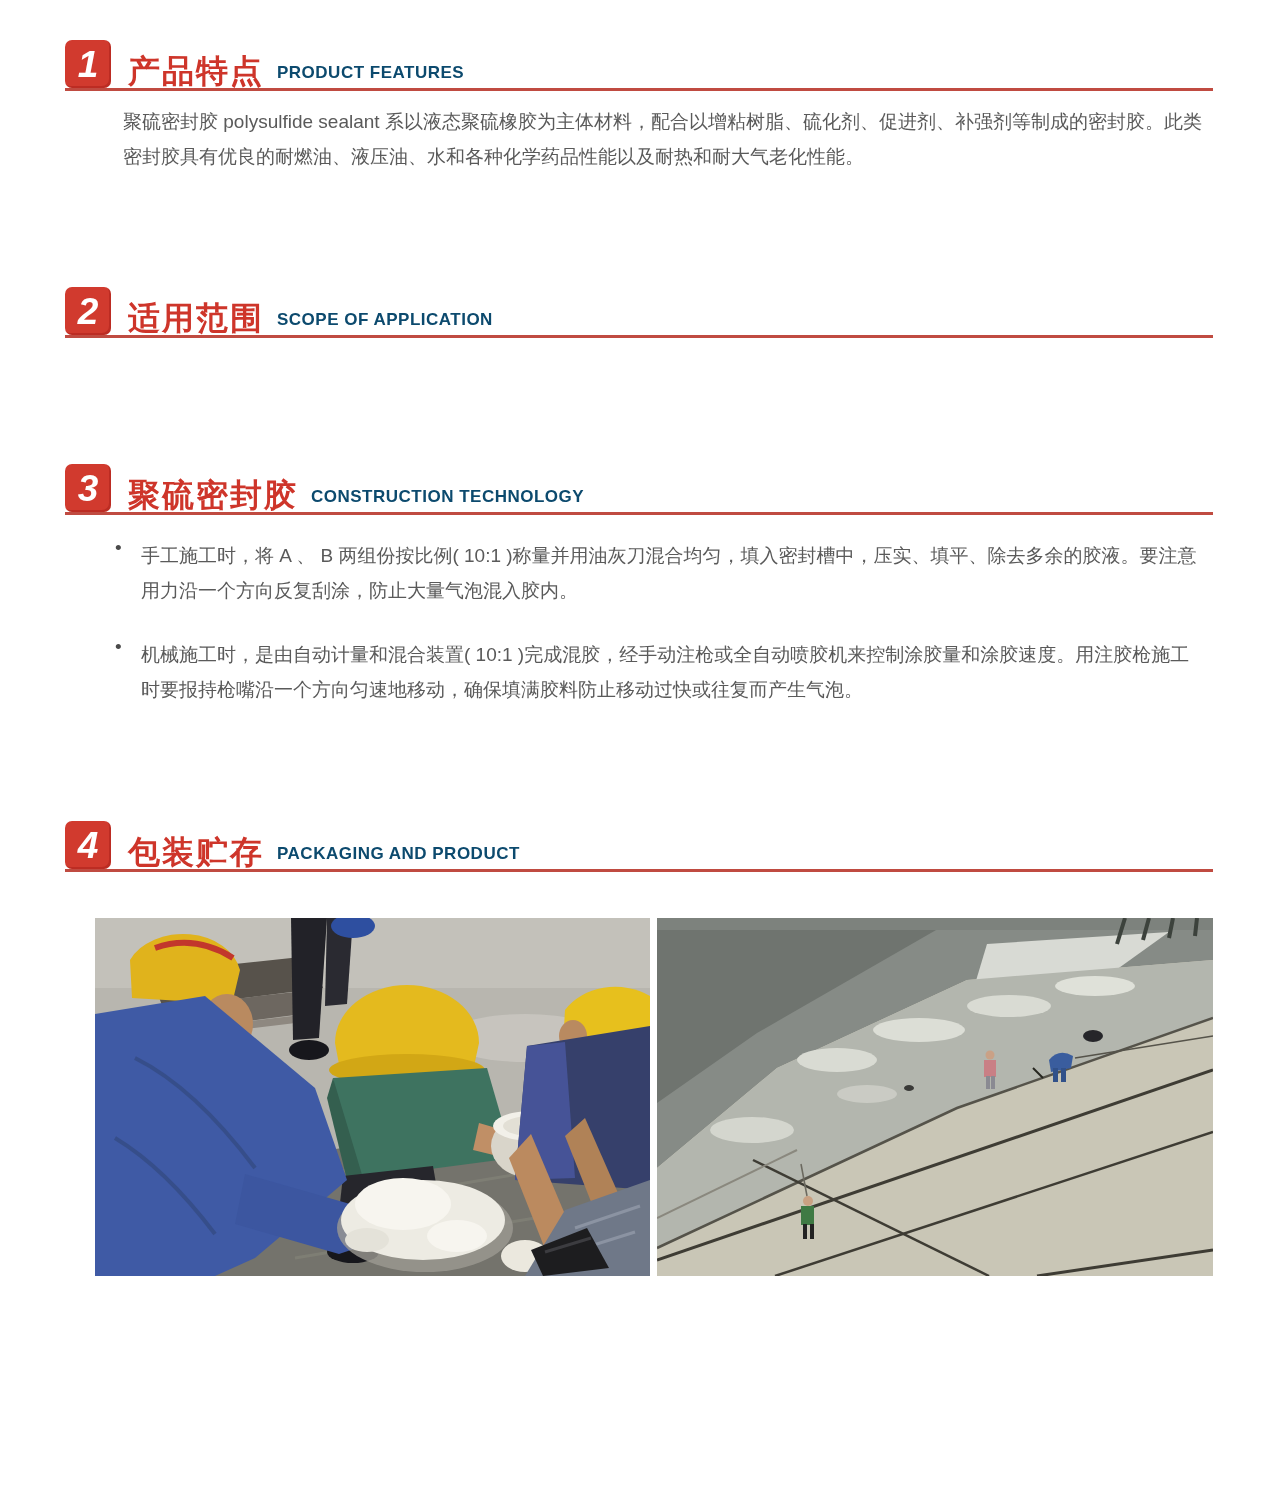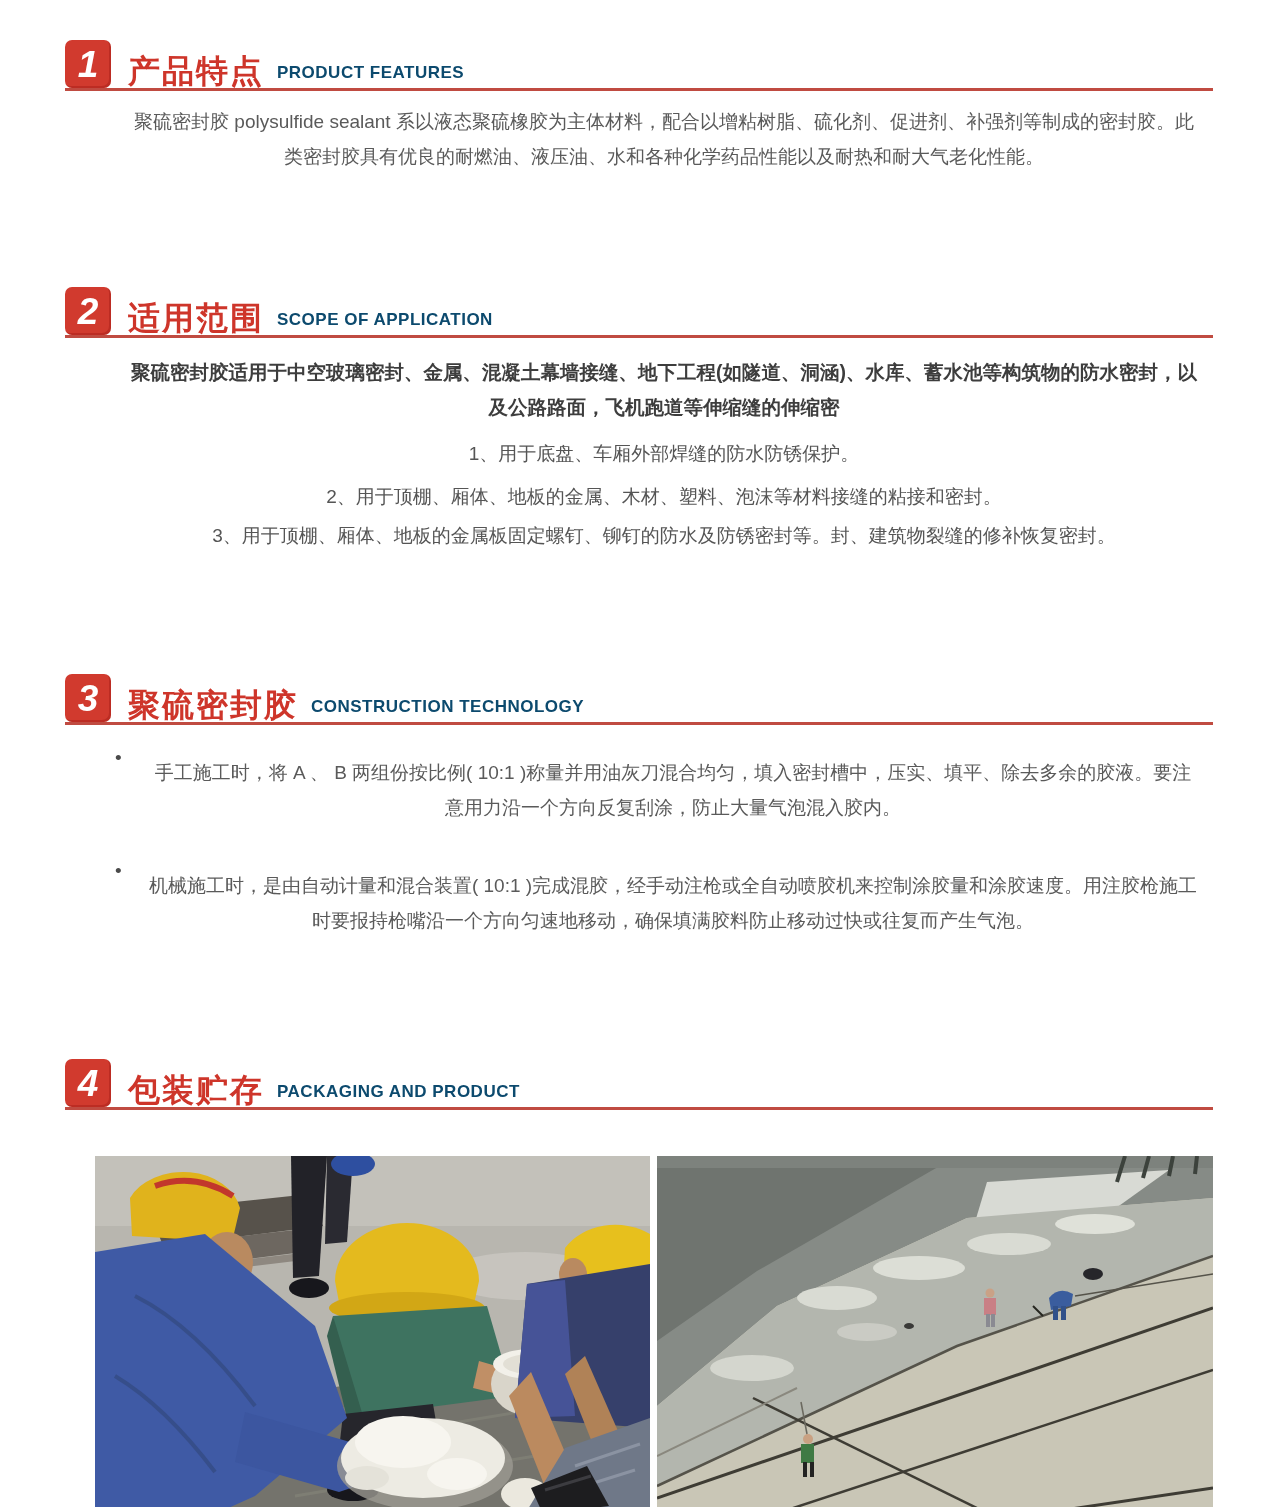--- a/index.html
+++ b/index.html
@@ -10,21 +10,21 @@
   
   .shead{display:flex;align-items:flex-end;border-bottom:3px solid #c04b41;position:relative;}
   .badge{width:46px;height:48px;border-radius:7px;background:#d13a2e;color:#fff;
          display:flex;align-items:center;justify-content:center;
          font-size:37px;font-weight:bold;font-style:italic;line-height:1;
          box-shadow:inset -2px -2px 0 rgba(150,20,15,.35);} 
   .cn{margin:0 0 1px 17px;font-size:32px;line-height:1;font-weight:bold;color:#ce352a;letter-spacing:2px;}
   .en{margin:0 0 5px 13px;font-size:17px;font-weight:bold;color:#0c4a6e;letter-spacing:.5px;}
 
   .sbody{margin-left:50px;color:#5a5a5a;font-size:19px;line-height:35px;}
-  p{margin:15px;text-align:center;}
+  p{margin:8px;}
   .para{margin-top:13px;}
   .lead{margin-top:17px;font-weight:bold;color:#3d3d3d;font-size:19.5px;}
   .numlist{margin-top:17px;color:#555;}
   .numlist p{line-height:24px;}
   .numlist p.gap-big{margin-bottom:19px;}
   .numlist p.gap-sm{margin-bottom:8px;}
   .bullets{margin-top:15px;}
   .bullet-row{display:flex;margin-bottom:13px;}
   .dot{flex:0 0 18px;color:#4a4a4a;font-size:19px;line-height:35px;}
   .bullet-row p{flex:1;}
@@ -60,28 +60,20 @@
     </section>
 
     <section class="sec2">
       <header class="shead">
         <div class="badge">
           <span>2</span>
         </div>
         <h2 class="cn">适用范围</h2>
         <span class="en">SCOPE OF APPLICATION</span>
       </header>
-      <div class="sbody">
-        <p class="para lead">聚硫密封胶适用于中空玻璃密封、金属、混凝土幕墙接缝、地下工程(如隧道、洞涵)、水库、蓄水池等构筑物的防水密封，以及公路路面，飞机跑道等伸缩缝的伸缩密</p>
-        <div class="numlist">
-          <p class="gap-big">1、用于底盘、车厢外部焊缝的防水防锈保护。</p>
-          <p class="gap-sm">2、用于顶棚、厢体、地板的金属、木材、塑料、泡沫等材料接缝的粘接和密封。</p>
-          <p>3、用于顶棚、厢体、地板的金属板固定螺钉、铆钉的防水及防锈密封等。封、建筑物裂缝的修补恢复密封。</p>
-        </div>
-      </div>
     </section>
 
     <section class="sec3">
       <header class="shead">
         <div class="badge">
           <span>3</span>
         </div>
         <h2 class="cn">聚硫密封胶</h2>
         <span class="en">CONSTRUCTION TECHNOLOGY</span>
       </header>

